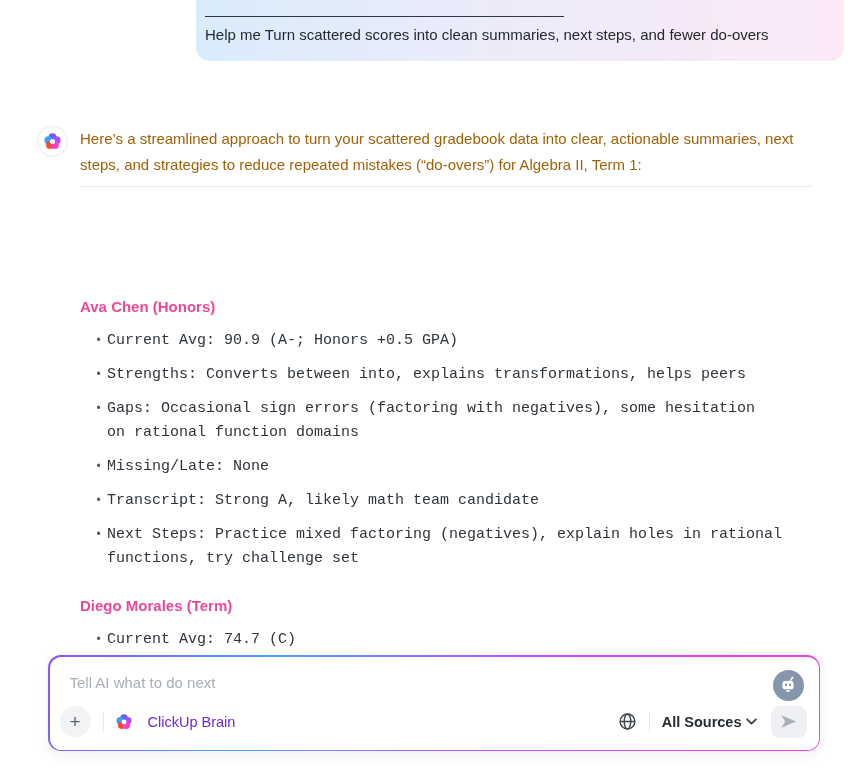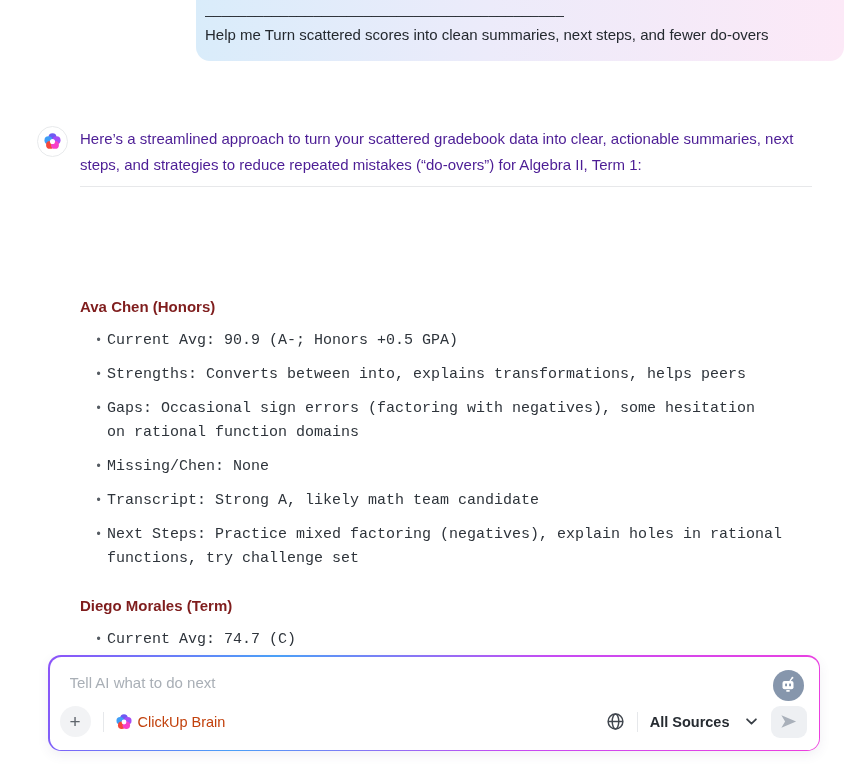--- a/index.html
+++ b/index.html
@@ -16,26 +16,26 @@
     font-size:15px; line-height:26px; color:#24292f;
   }
   .underscores { white-space:nowrap; overflow:hidden; }
 
   
   .ai-avatar {
     position:absolute; left:37px; top:126px; width:31px; height:31px; box-sizing:border-box;
     border-radius:50%; border:1px solid #e8eaec; background:#fff;
     display:flex; align-items:center; justify-content:center;
   }
-  .intro { position:absolute; left:80px; top:126px; width:740px; font-size:15px; line-height:26px; color:#4c1d95; }
+  .intro { position:absolute; left:80px; top:126px; width:740px; font-size:15px; line-height:26px; color:#a16207; }
   .divider { position:absolute; left:80px; top:186px; width:732px; height:1px; background:#e7e8ea; }
   .heading { position:absolute; left:80px; top:227px; font-size:23px; font-weight:600; color:#1e2329; letter-spacing:-0.2px; }
 
   .students { position:absolute; left:80px; top:296px; width:762px; }
-  .student-name { font-size:15px; font-weight:700; color:#7f1d1d; line-height:21px; }
+  .student-name { font-size:15px; font-weight:700; color:#ec4899; line-height:21px; }
   .student ul { list-style:none; margin:12px 0 0 0; padding:0;font-family:Liberation Mono, monospace; }
   .student li {
     position:relative; padding-left:27px; font-size:15px; line-height:24px;
     margin-bottom:10px; color:#2e343b;
   }
   .student li::before {
     content:"•"; position:absolute; left:15px; top:0; color:#565c63; font-size:12px; line-height:24px;
   }
   .student + .student { margin-top:24px; }
   li.wrap-narrow { max-width:672px; }
@@ -57,24 +57,24 @@
   .agent-btn {
     position:absolute; top:13px; right:15px; width:31px; height:31px; border-radius:50%;
     background:#8696ac; display:flex; align-items:center; justify-content:center; cursor:pointer;
   }
   .composer-bottom { position:absolute; left:10px; right:12px; bottom:11px; height:34px; display:flex; align-items:center; }
   .plus-btn {
     width:31px; height:31px; border-radius:50%; background:#f2f3f5; color:#5f656c;
     font-size:19px; display:flex; align-items:center; justify-content:center; cursor:pointer;
   }
   .vdiv { width:1px; height:20px; background:#e6e8eb; margin:0 12px; }
-  .brain-select { display:flex; align-items:center; gap:6px; color:#c2410c; font-size:14.5px; cursor:pointer; }
+  .brain-select { display:flex; align-items:center; gap:16px; color:#6d28d9; font-size:14.5px; cursor:pointer; }
   .spacer { flex:1; }
   .globe-btn { cursor:pointer; display:flex; }
-  .sources-select { display:flex; align-items:center; gap:16px; font-size:14.5px; font-weight:600; color:#262b31; cursor:pointer; }
+  .sources-select { display:flex; align-items:center; gap:4px; font-size:14.5px; font-weight:600; color:#262b31; cursor:pointer; }
   .send-btn {
     margin-left:14px; width:36px; height:32px; border-radius:9px; background:#eef0f3;
     display:flex; align-items:center; justify-content:center; cursor:pointer;
   }
 </style>
 </head>
 <body>
 
 <div class="page">
 
@@ -101,21 +101,21 @@
   <div class="divider"></div>
 
 
   <div class="students">
     <div class="student">
       <div class="student-name">Ava Chen (Honors)</div>
       <ul>
         <li>Current Avg: 90.9 (A-; Honors +0.5 GPA)</li>
         <li>Strengths: Converts between into, explains transformations, helps peers</li>
         <li class="wrap-narrow">Gaps: Occasional sign errors (factoring with negatives), some hesitation on rational function domains</li>
-        <li>Missing/Chen: None</li>
+        <li>Missing/Late: None</li>
         <li>Transcript: Strong A, likely math team candidate</li>
         <li>Next Steps: Practice mixed factoring (negatives), explain holes in rational functions, try challenge set</li>
       </ul>
     </div>
     <div class="student">
       <div class="student-name">Diego Morales (Term)</div>
       <ul>
         <li>Current Avg: 74.7 (C)</li>
       </ul>
     </div>

